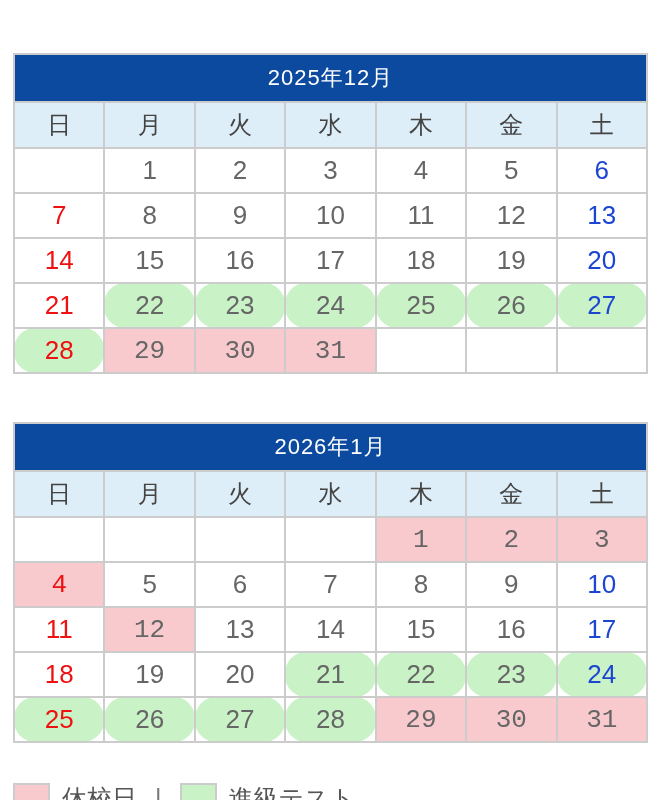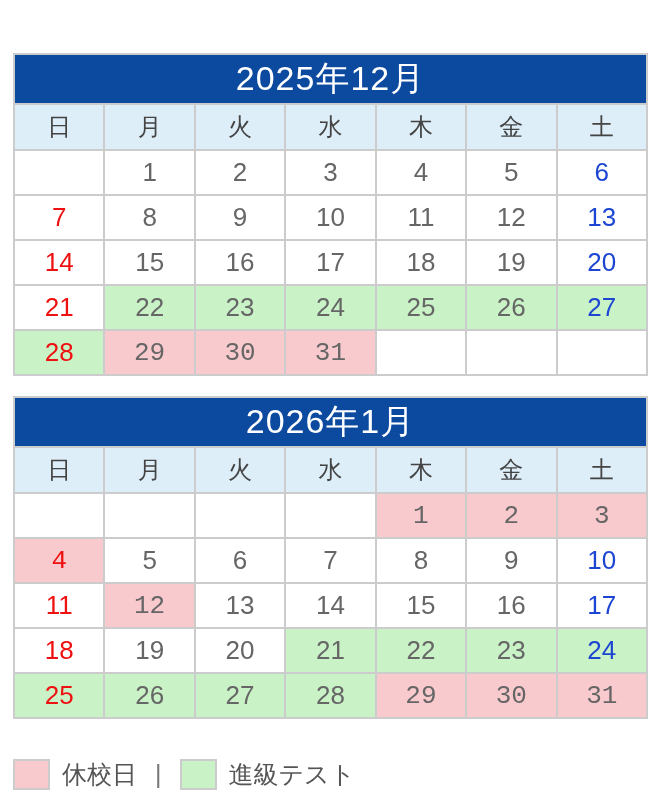--- a/index.html
+++ b/index.html
@@ -16,26 +16,26 @@
   .page {
     padding: 53px 13px 22px 13px;
     box-sizing: border-box;
   }
   table.calendar {
     width: 100%;
     border-collapse: collapse;
     table-layout: fixed;
   }
   table.calendar.second {
-    margin-top: 20px;
+    margin-top: 48px;
   }
   th.cal-title {
     background: var(--title-bg, #0c4aa0);
     color: var(--title-text, #ffffff);
-    font-size: 34px;
+    font-size: 22px;
     font-weight: 400;
     height: 44px;
     border: 2px solid var(--border, #cccccc);
     letter-spacing: 1px;
   }
   th.weekday {
     background: var(--weekday-bg, #ddeef8);
     color: var(--weekday-text, #444444);
     font-size: 24px;
     font-weight: 400;
@@ -45,21 +45,21 @@
   td.day-cell {
     height: 41px;
     text-align: center;
     vertical-align: middle;
     font-size: 26px;
     color: var(--day-text, #666666);
     border: 2px solid var(--border, #cccccc);
     background: #ffffff;
   }
   td.bg-closed { background: var(--closed-bg, #f9cacd); font-family: Liberation Mono, monospace; }
-  td.bg-test   { background: var(--test-bg, #c9f2c6); }
+  td.bg-test   { background: var(--test-bg, #c9f2c6); border-radius: 21px; }
   td.c-sun     { color: var(--sunday-text, #ee1111); }
   td.c-sat     { color: var(--saturday-text, #1c46d2); }
   .legend {
     margin-top: 39px;
     display: flex;
     align-items: center;
     font-size: 25px;
     color: var(--legend-text, #555555);
     padding-left: 0;
   }

